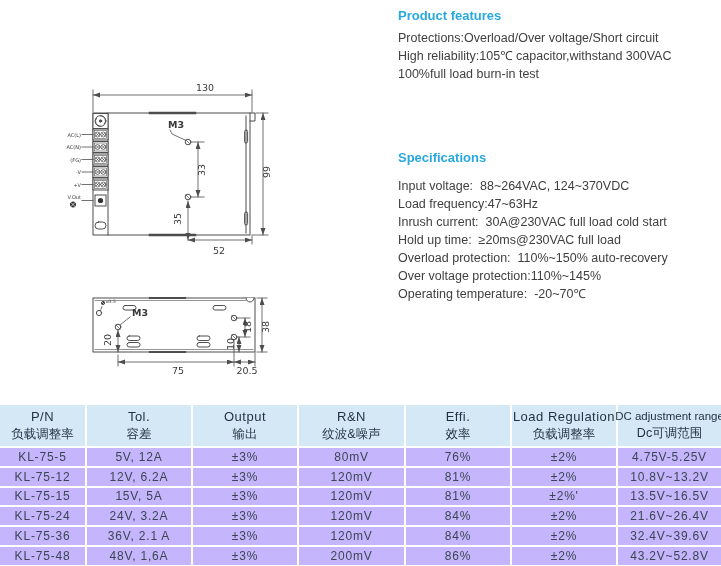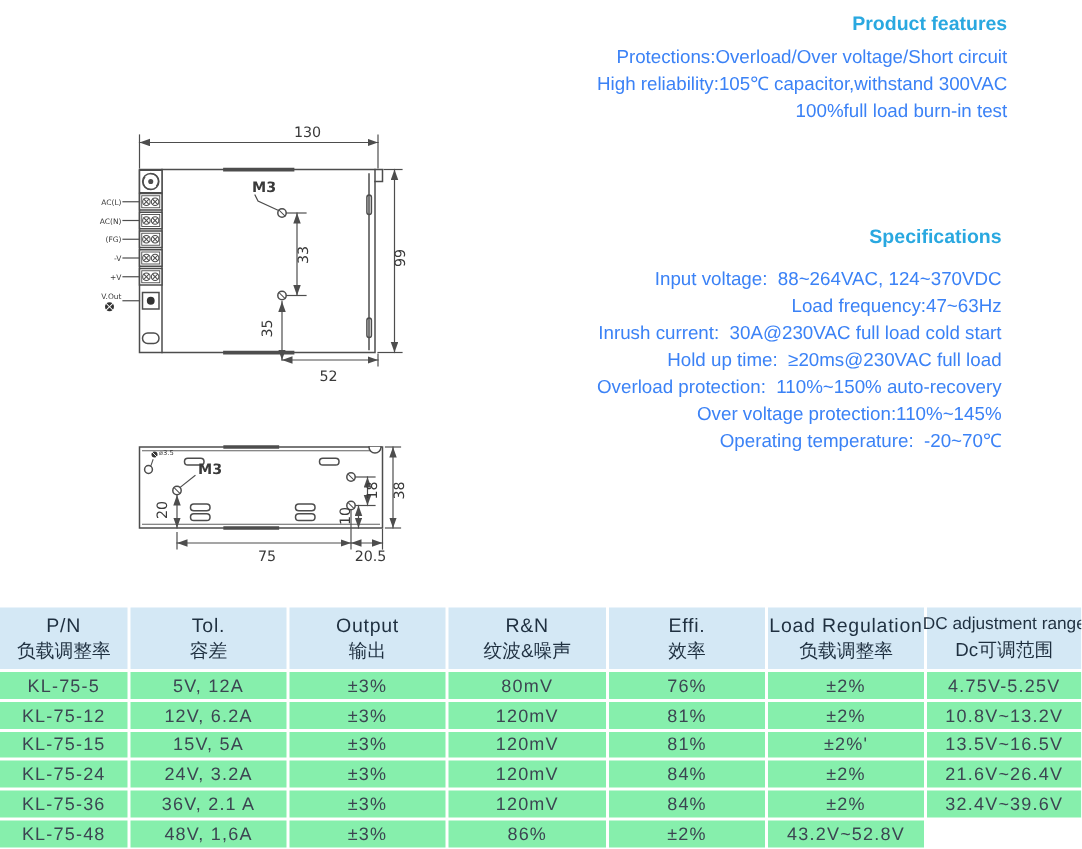--- a/index.html
+++ b/index.html
@@ -2,23 +2,23 @@
 <html><head>
 <meta charset="utf-8">
 <style>
   html,body { margin:0; padding:0; background:#fff; }
   .page {
     position:relative; width:721px; height:566px; background:#fff;
     font-family:"Liberation Sans", sans-serif; overflow:hidden;
     color:#1c1f38;
   }
   
-  .textblock { position:absolute; left:398px;text-align:right; }
+  .textblock { position:absolute; left:398px; }
   .tb-heading { color:#29a8e0; font-size:13px; font-weight:bold; margin-bottom:6px; }
-  .tb-line { font-size:12.5px; line-height:18px; color:#3b82f6; white-space:pre; }
+  .tb-line { font-size:12.5px; line-height:18px; color:#404040; white-space:pre; }
   .tb-line.indent { padding-left:82px; }
   #features { top:8px; }
   #specs { top:150px; }
   #specs .tb-heading { margin-bottom:12px; }
   
   .drawing { position:absolute; left:0; top:0; }
   .drawing text { font-family:"DejaVu Sans", sans-serif; fill:#3a3a3a; font-size:9.5px; }
   .drawing .tiny { font-size:5px; }
   .drawing .micro { font-size:4.5px; }
   .drawing .m3 { font-weight:bold; font-size:9.5px; }
@@ -32,21 +32,21 @@
   }
   .th {
     background:#d4e8f5; color:#1f3040;
     display:flex; flex-direction:column; align-items:center; justify-content:center;
     line-height:1.35;
   }
   .th .en { font-size:13px; letter-spacing:0.5px; white-space:nowrap; }
   .th:nth-child(7) .en { font-size:11.5px; letter-spacing:0; }
   .th .zh { font-size:12.5px; }
   .td {
-    background:#86efac; color:#3c4652; font-size:12px; letter-spacing:0.8px;
+    background:#c4b5fd; color:#3c4652; font-size:12px; letter-spacing:0.8px;
     display:flex; align-items:center; justify-content:center; white-space:nowrap;
   }
 </style>
 </head>
 <body>
 
 <div class="page">
 
   <svg class="drawing" width="390" height="390" viewBox="0 0 390 390" stroke-linecap="square" fill="none">
     <defs>
@@ -291,18 +291,19 @@
       <div class="td">KL-75-36</div>
       <div class="td">36V, 2.1 A</div>
       <div class="td">±3%</div>
       <div class="td">120mV</div>
       <div class="td">84%</div>
       <div class="td">±2%</div>
       <div class="td">32.4V~39.6V</div>
       <div class="td">KL-75-48</div>
       <div class="td">48V, 1,6A</div>
       <div class="td">±3%</div>
+      <div class="td">200mV</div>
       <div class="td">86%</div>
       <div class="td">±2%</div>
       <div class="td">43.2V~52.8V</div>
     </div>
 
 </div>
 
 </body></html>

